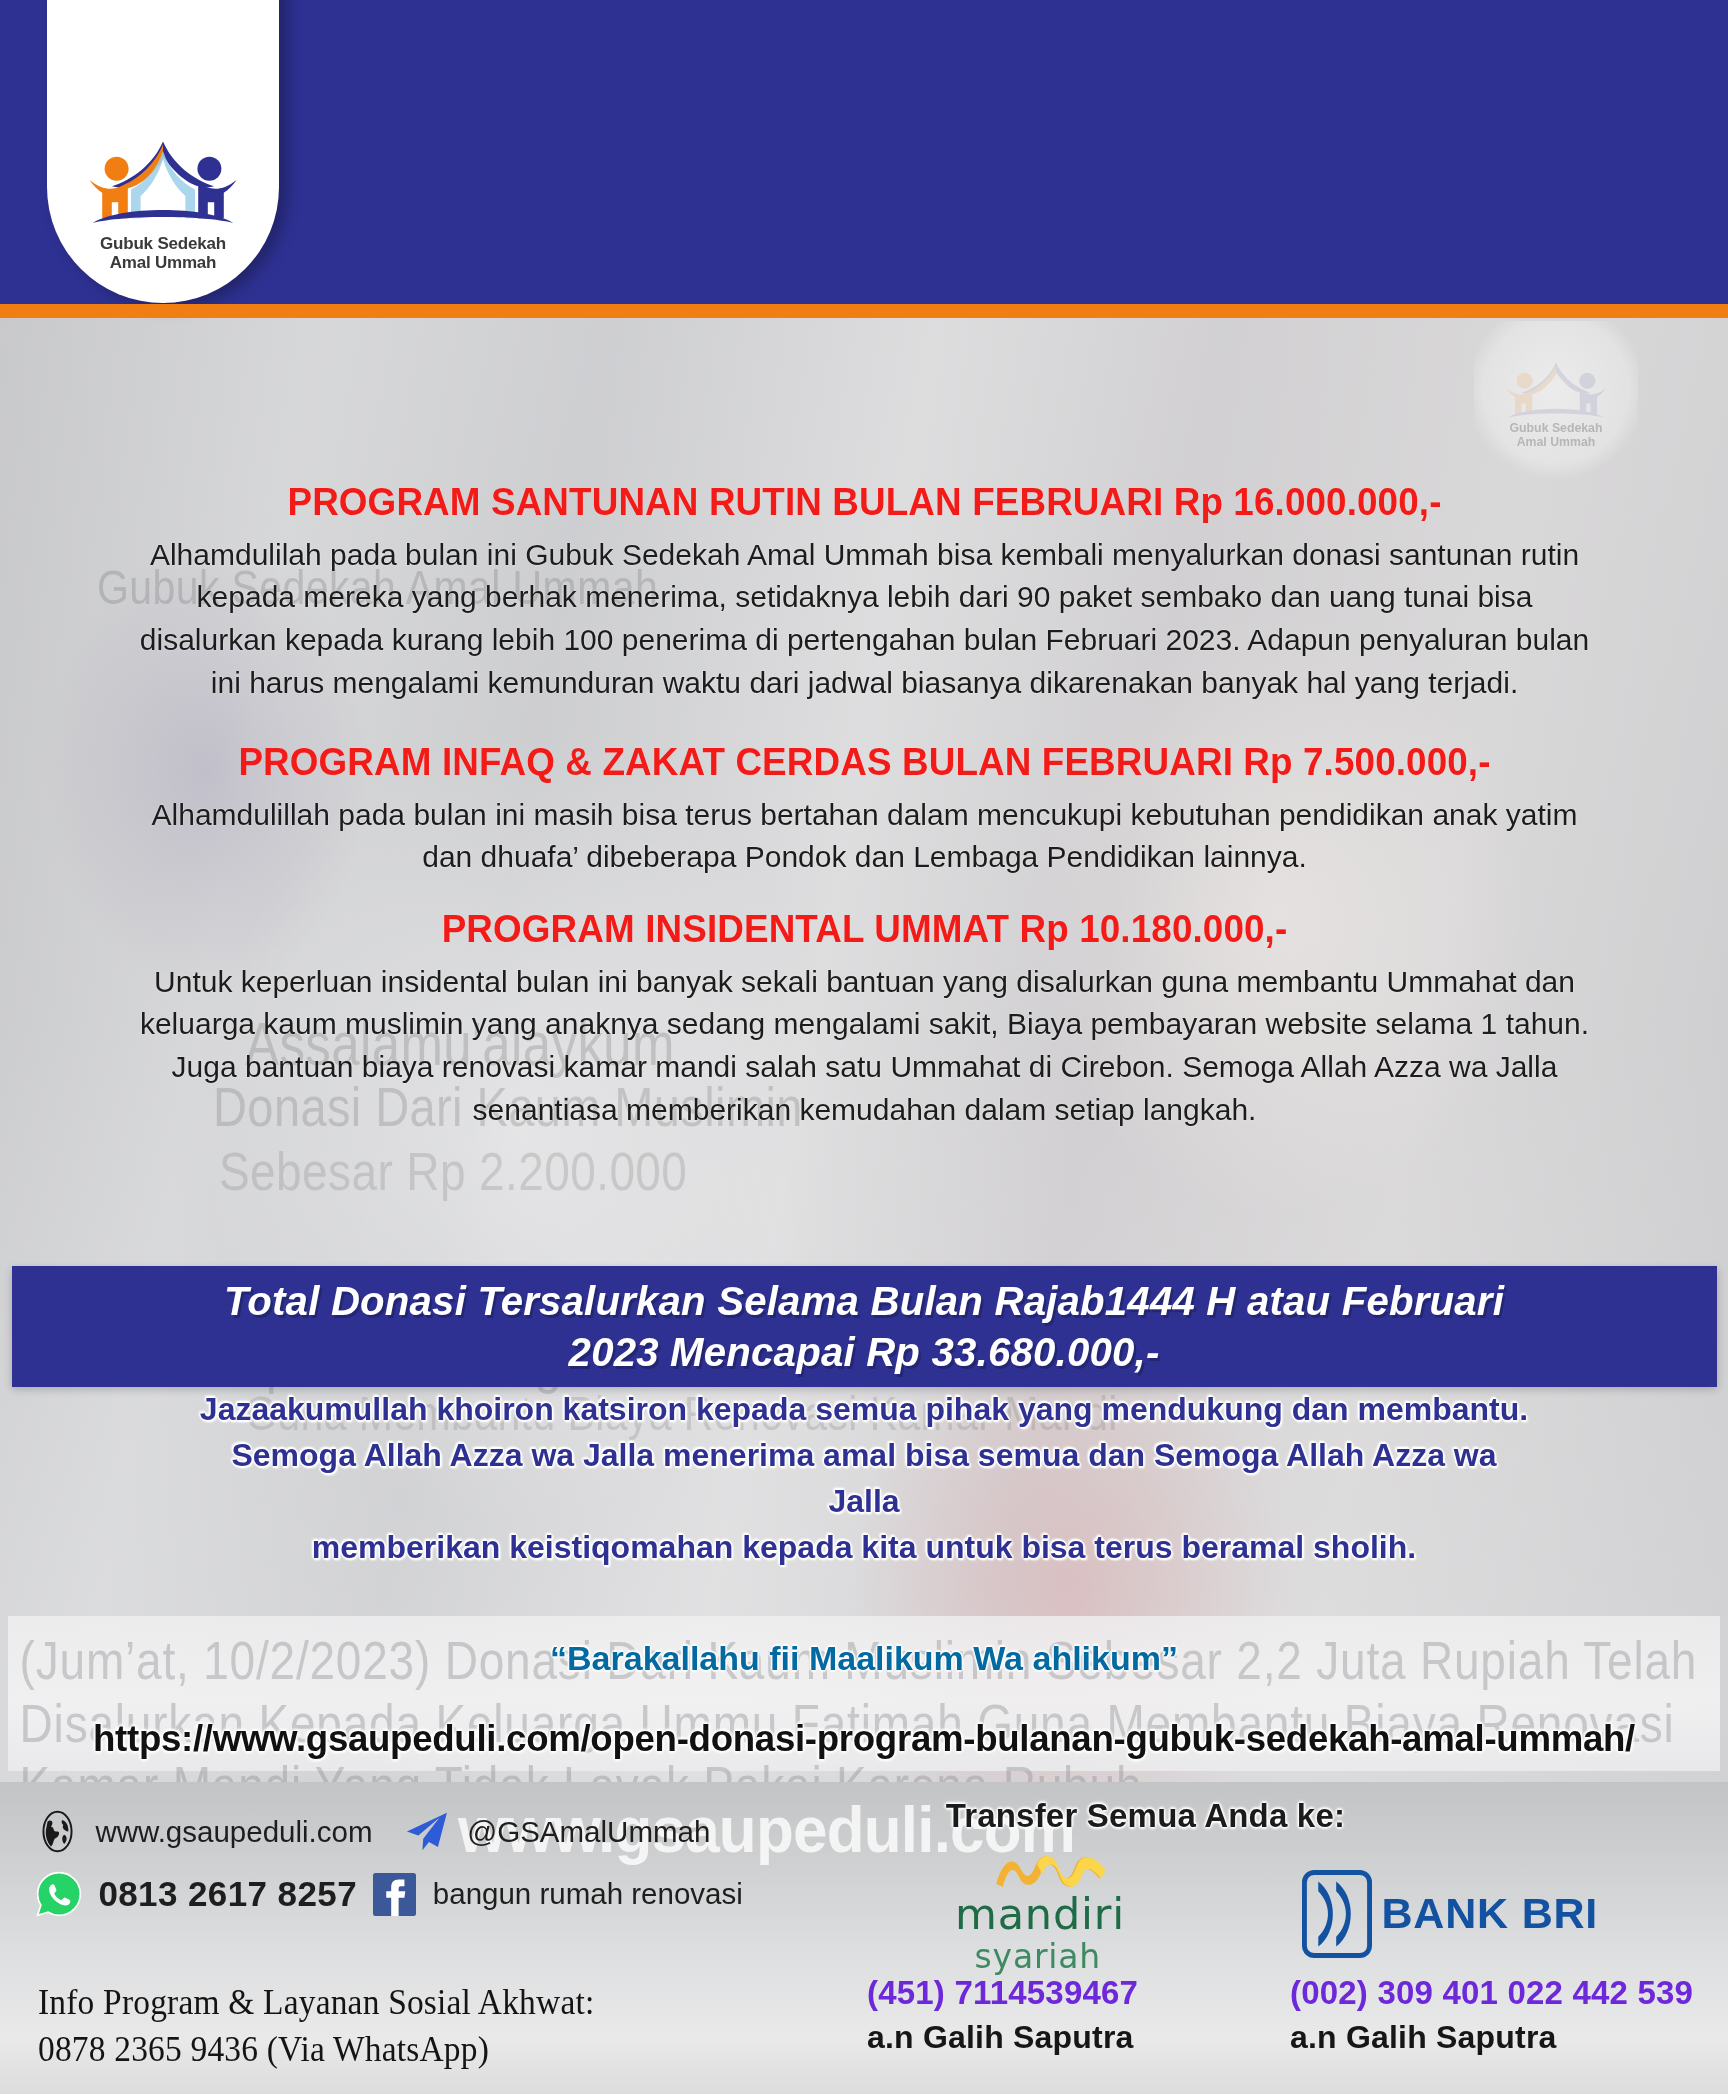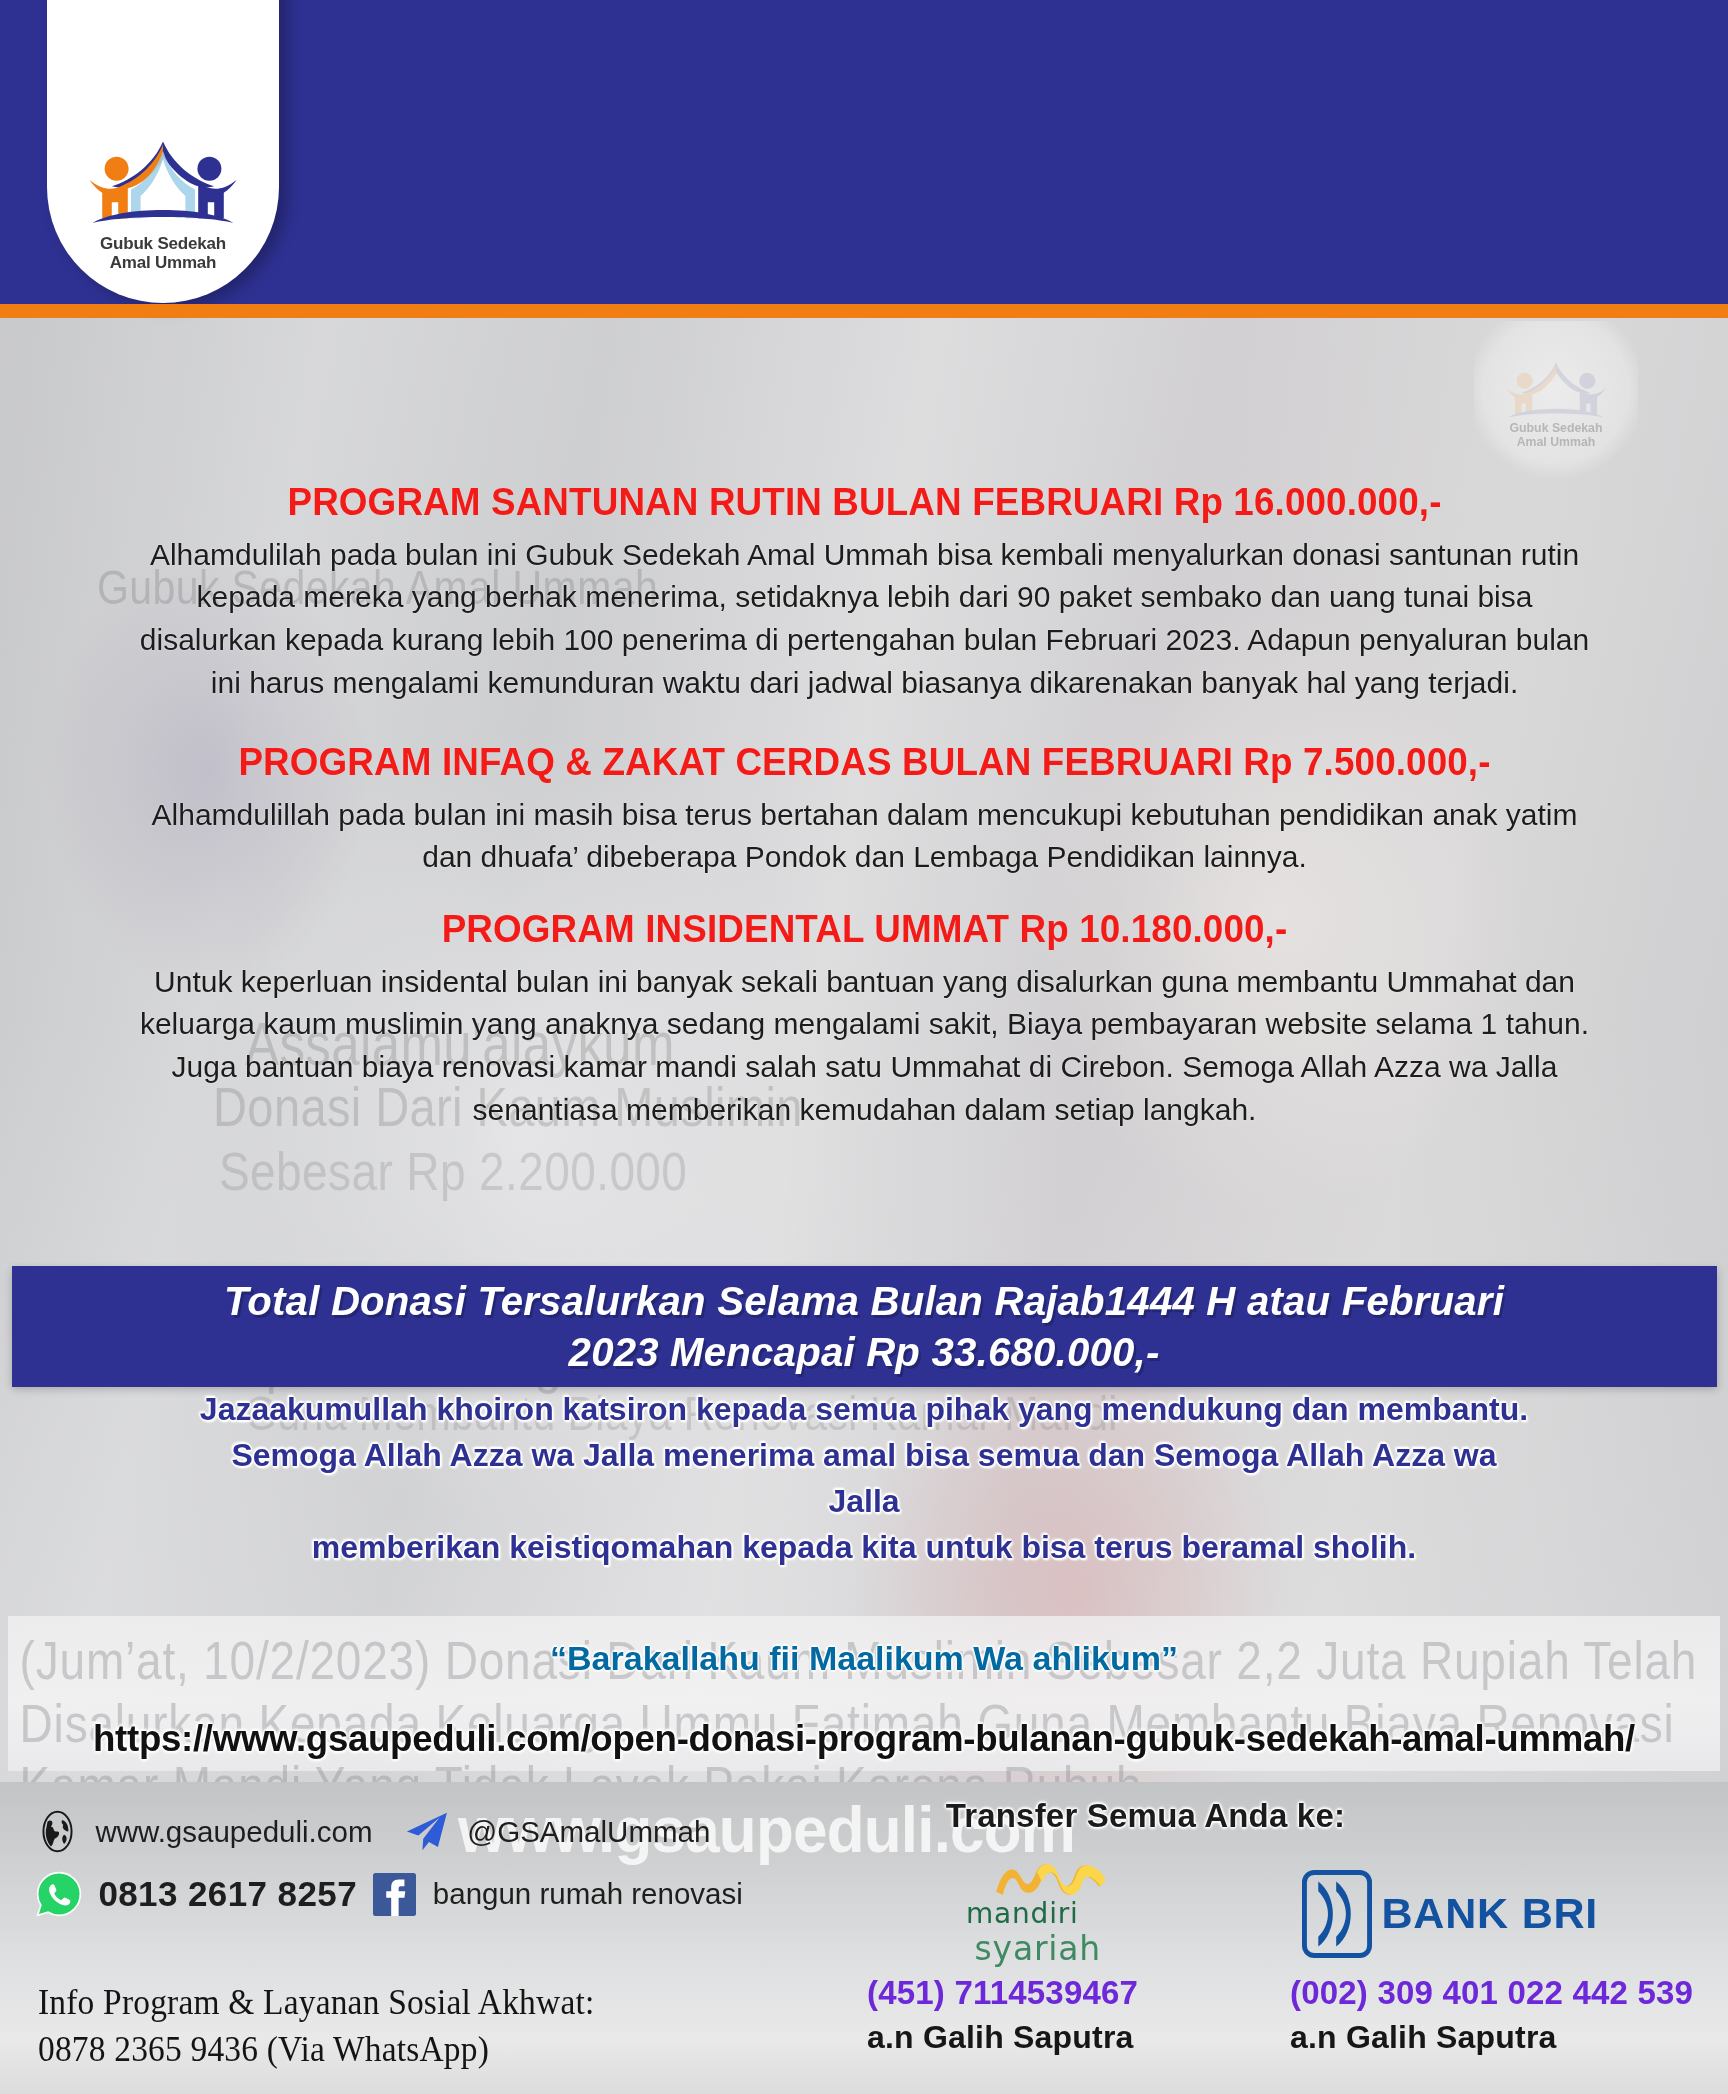--- a/index.html
+++ b/index.html
@@ -201,23 +201,22 @@
     font-size:33px; font-weight:700; color:#6d28d9; letter-spacing:0.2px; margin-top:3.3px;
     white-space:nowrap;
   }
   .bank .name{
     font-size:32px; font-weight:700; color:#161616; margin-top:6.5px; letter-spacing:0.2px;
   }
 
   .mandiri-wrap{ position:relative; width:188px; }
   .mandiri-wave{ display:block; width:116px; height:41px; margin:0 auto 1.6px 38px; }
   .mandiri-word{
-    font-size:28px; color:#1f6b47; font-weight:400; letter-spacing:0.8px; line-height:.95;
+    font-size:43px; color:#1f6b47; font-weight:400; letter-spacing:0.8px; line-height:.95;
     font-family:"DejaVu Sans", sans-serif;
-    margin-left:11px;
   }
   .mandiri-sub{
     font-size:33px; color:#3f8a63; font-weight:400; letter-spacing:0.8px; margin-top:1.6px;
     margin-left:19.6px; font-family:"DejaVu Sans", sans-serif;
   }
 
   .bri-wrap{ display:flex; align-items:center; gap:10px; }
   .bri-mark{ width:70px; height:88px; flex:none; }
   .bri-word{ font-size:43px; font-weight:700; color:#1352a0; letter-spacing:0.8px; }
 </style>

